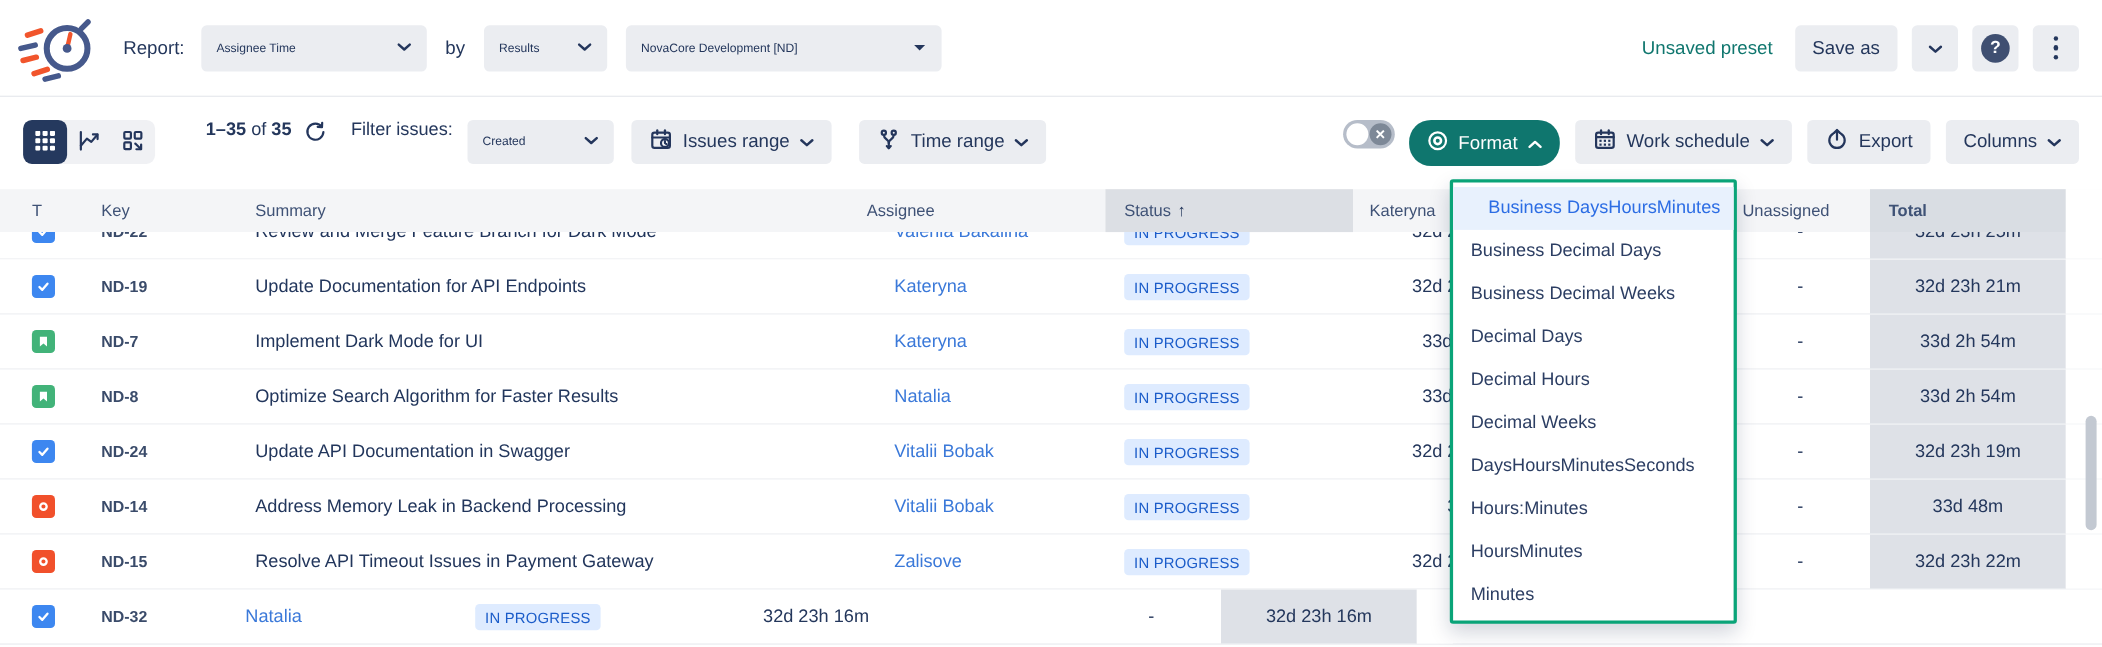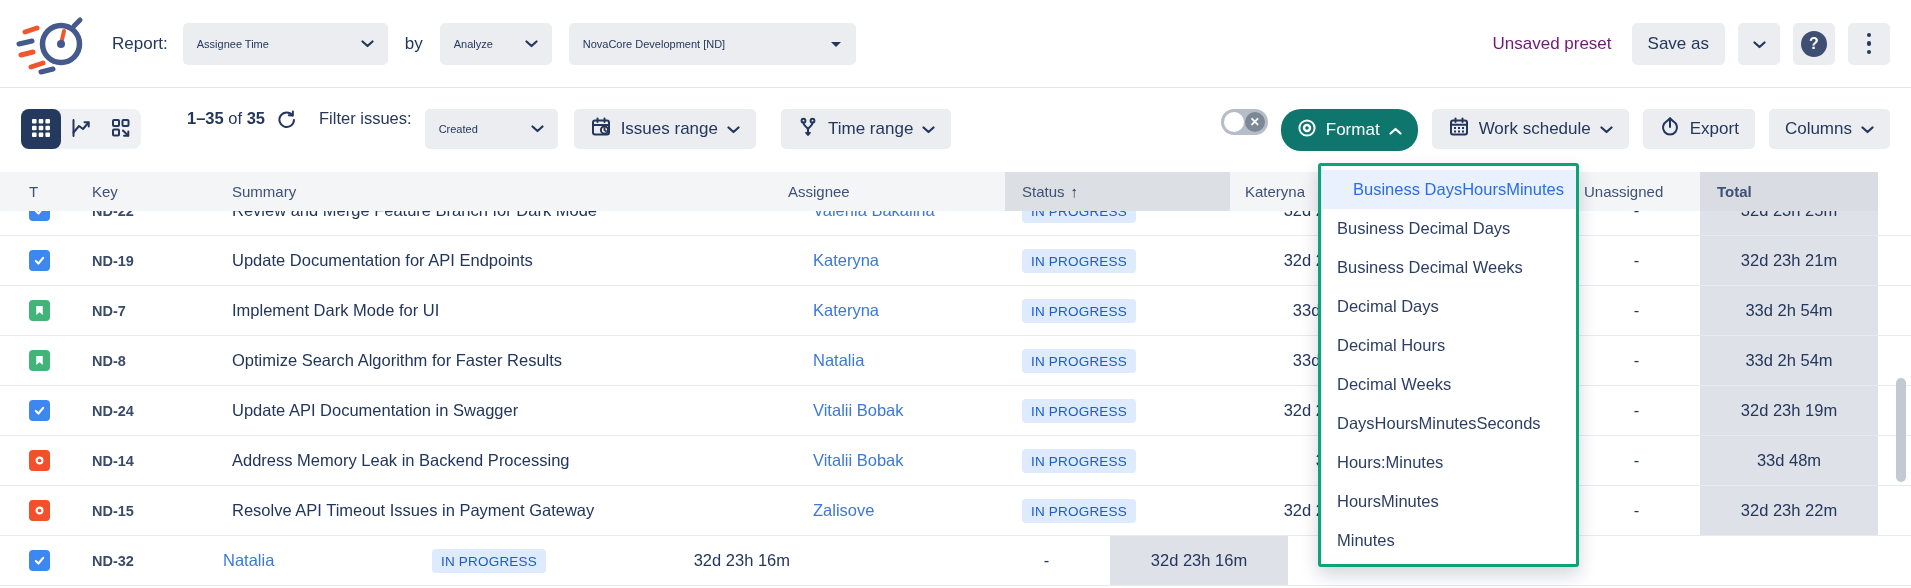--- a/index.html
+++ b/index.html
@@ -14,21 +14,21 @@
   .lbl { font-size:17px; font-weight:500; }
   .report-lbl { margin-right:15px; }
   .select { height:42px; background:#ebedf1; border-radius:5px; display:flex; align-items:center;
     padding:0 14px; font-size:11px; font-weight:500; color:#24375c; cursor:pointer; }
   .select .sel-txt { flex:1 1 auto; }
   .sel-report { width:205px; margin-right:17px; }
   .sel-group { width:112px; margin:0 17px 0 17px; }
   .sel-project { width:287px; }
   .chev { flex:0 0 auto; margin-left:10px; }
   .spacer { flex:1 1 auto; }
-  .preset { color:#701a75; font-size:17px; margin-right:20px; }
+  .preset { color:#0f766e; font-size:17px; margin-right:20px; }
   .btn { height:42px; background:#ebedf1; border:none; border-radius:5px; color:#24375c;
     font-family:inherit; font-size:17px; font-weight:500; display:flex; align-items:center;
     justify-content:center; padding:0 16px; cursor:pointer; }
   .icon-btn { width:42px; padding:0; }
   .tb-gap { margin-left:13px; }
   .help-circle { width:26px; height:26px; border-radius:50%; background:#3f4f71; color:#fff;
     font-size:16px; font-weight:700; display:flex; align-items:center; justify-content:center; }
   .kebab { display:flex; flex-direction:column; gap:4px; }
   .kebab i { width:4.5px; height:4.5px; border-radius:50%; background:#24375c; }
 
@@ -130,21 +130,21 @@
       <span class="chev">
         <svg width="13" height="8" viewBox="0 0 13 8">
             <path d="M1.5 1.5 6.5 6 11.5 1.5" fill="none" stroke="#24365c" stroke-width="2.2" stroke-linecap="round" stroke-linejoin="round"></path>
           </svg>
       </span>
     </div>
 
     <span class="lbl">by</span>
 
     <div class="select sel-group">
-      <span class="sel-txt">Analyze</span>
+      <span class="sel-txt">Results</span>
       <span class="chev">
         <svg width="13" height="8" viewBox="0 0 13 8">
             <path d="M1.5 1.5 6.5 6 11.5 1.5" fill="none" stroke="#24365c" stroke-width="2.2" stroke-linecap="round" stroke-linejoin="round"></path>
           </svg>
       </span>
     </div>
 
     <div class="select sel-project">
       <span class="sel-txt">NovaCore Development [ND]</span>
       <span class="chev">

